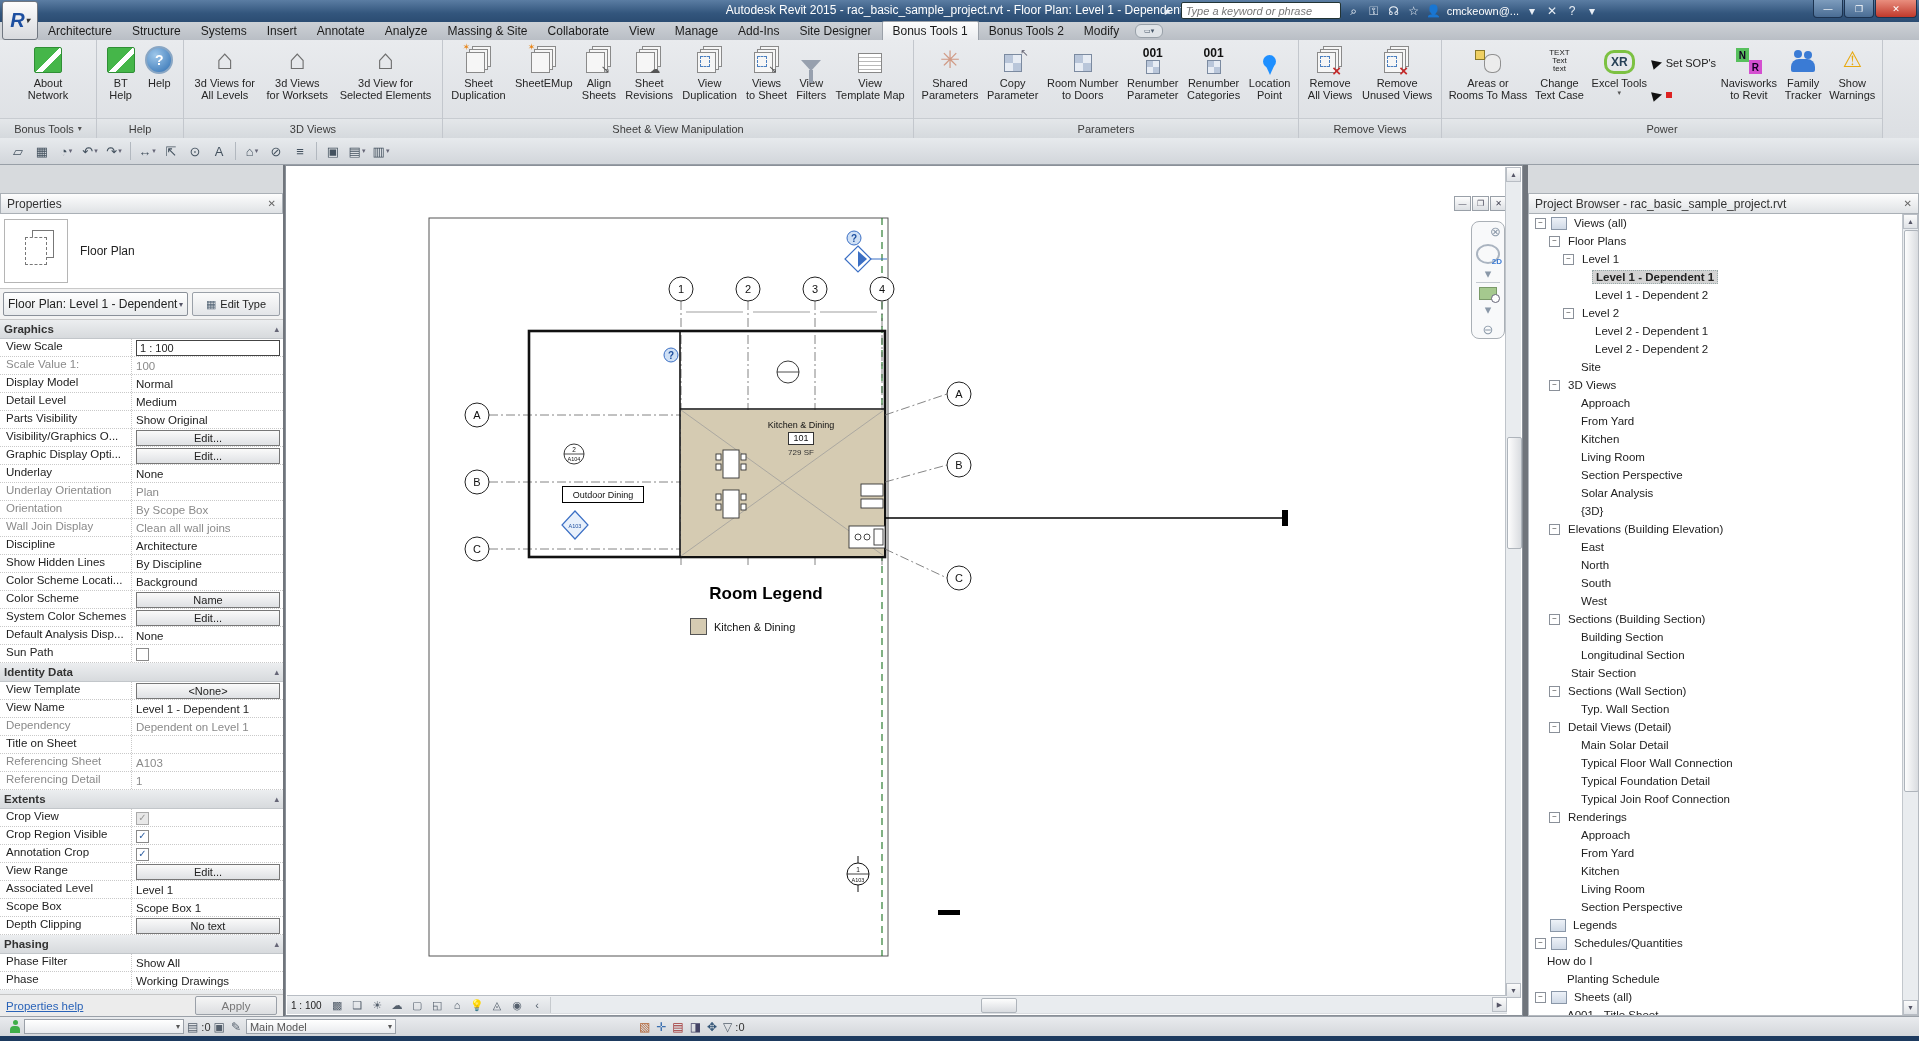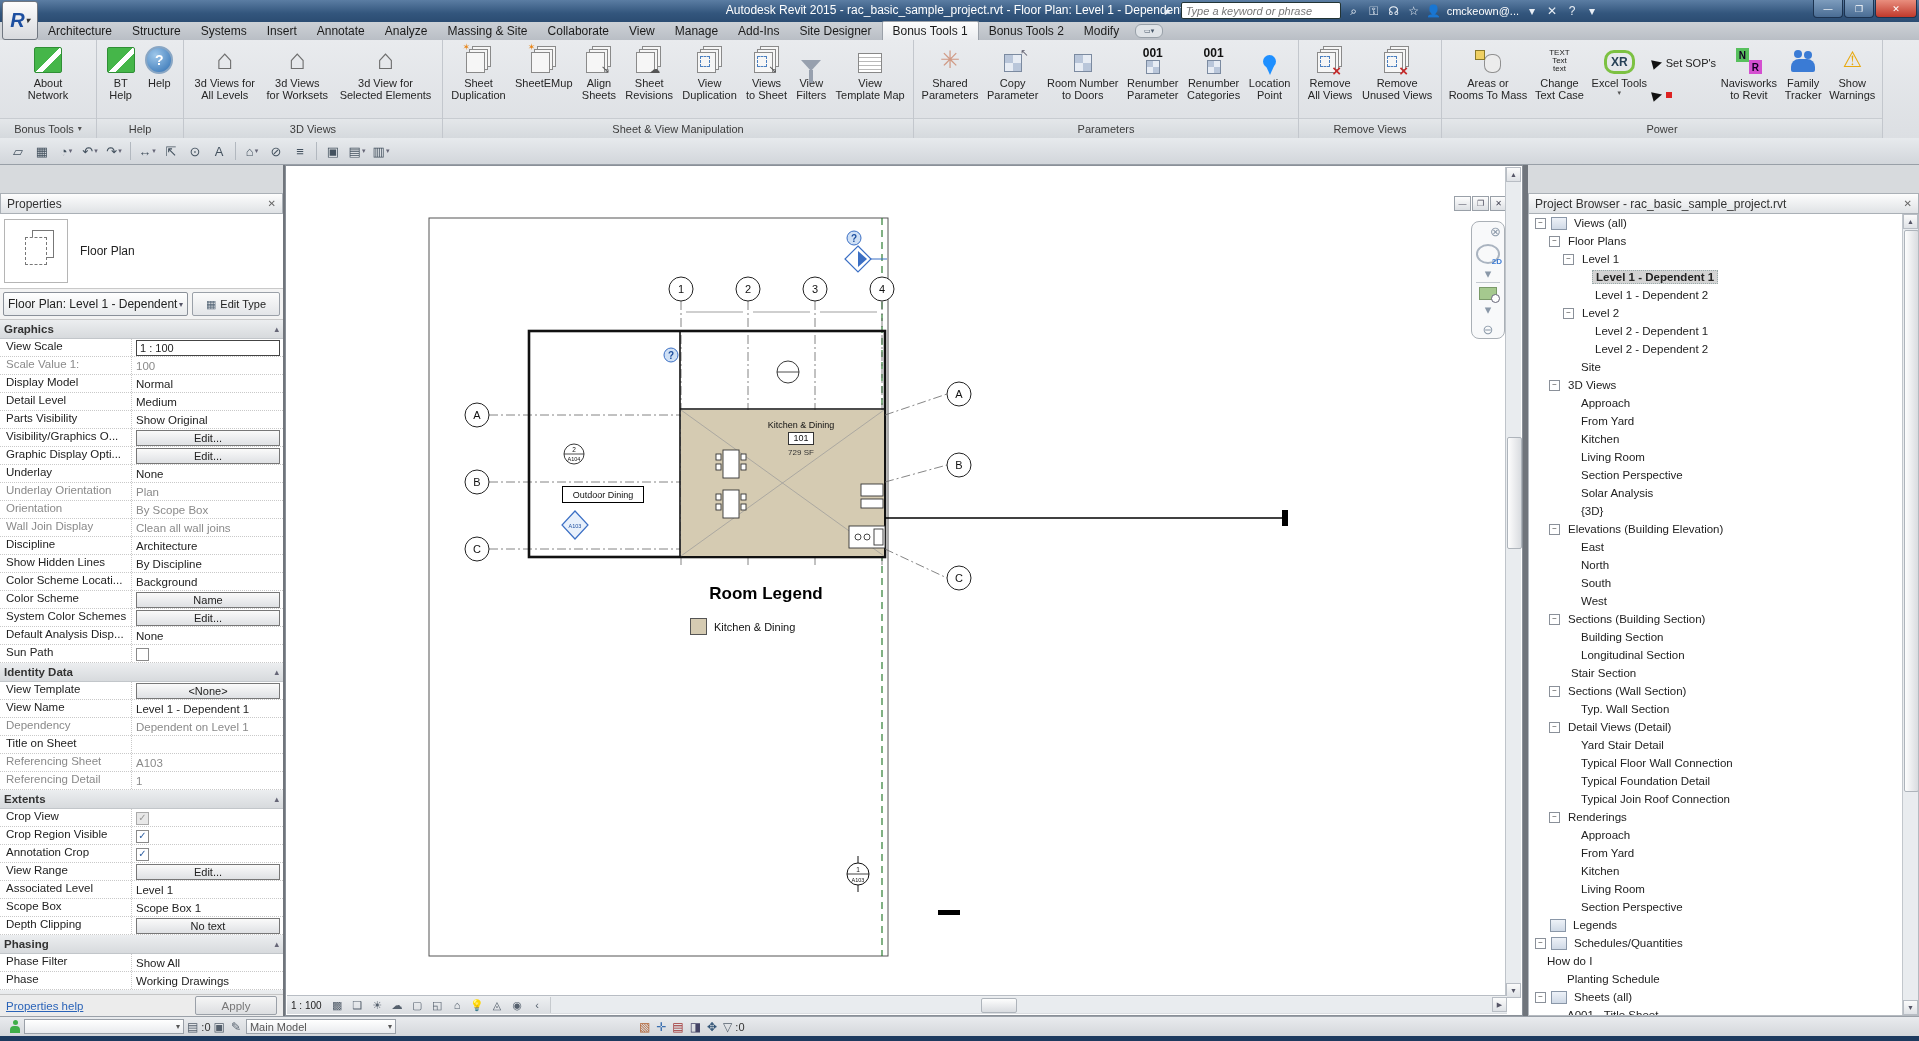--- a/index.html
+++ b/index.html
@@ -1209,21 +1209,21 @@
           <div class="titem" style="padding-left: 34px;">
             <div style="width: 15px; flex: 0 0 auto;"></div>
             <span class="tlabel">Typ. Wall Section</span>
           </div>
           <div class="titem" style="padding-left: 20px;">
             <div class="texp">−</div>
             <span class="tlabel">Detail Views (Detail)</span>
           </div>
           <div class="titem" style="padding-left: 34px;">
             <div style="width: 15px; flex: 0 0 auto;"></div>
-            <span class="tlabel">Yard Stair Detail</span>
+            <span class="tlabel">Main Solar Detail</span>
           </div>
           <div class="titem" style="padding-left: 34px;">
             <div style="width: 15px; flex: 0 0 auto;"></div>
             <span class="tlabel">Typical Floor Wall Connection</span>
           </div>
           <div class="titem" style="padding-left: 34px;">
             <div style="width: 15px; flex: 0 0 auto;"></div>
             <span class="tlabel">Typical Foundation Detail</span>
           </div>
           <div class="titem" style="padding-left: 34px;">

